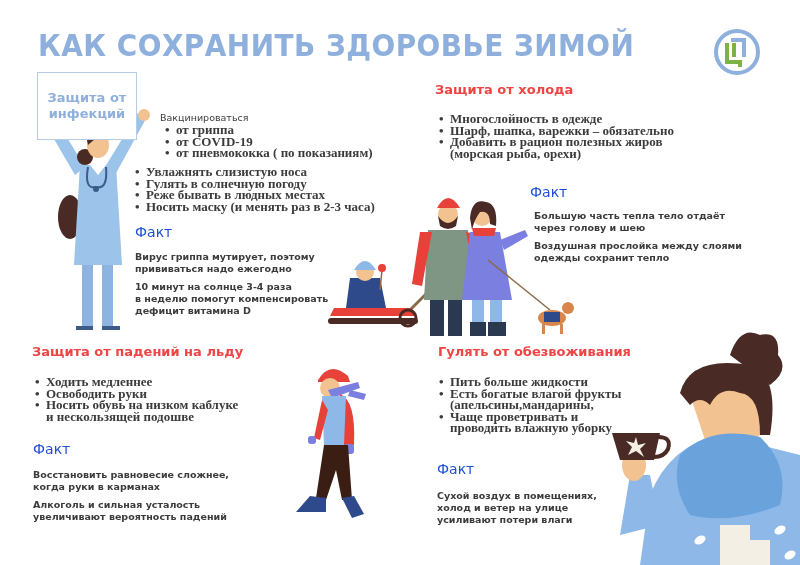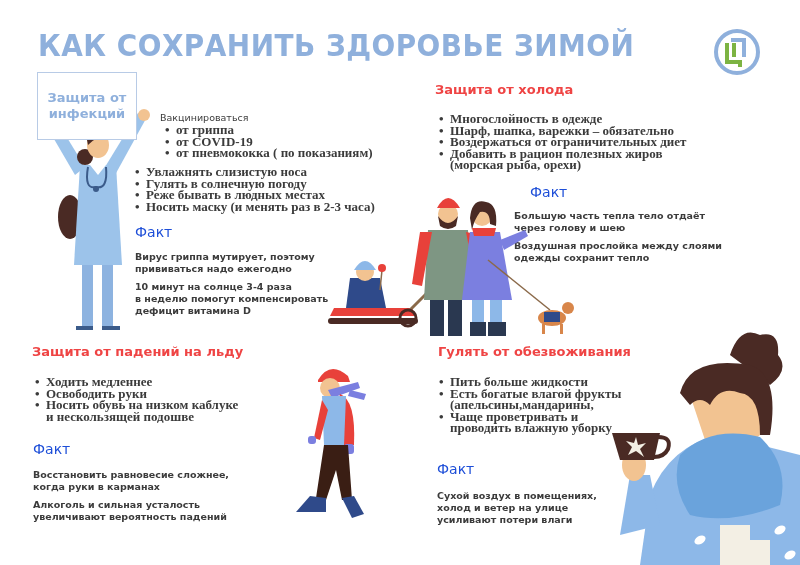--- a/index.html
+++ b/index.html
@@ -95,28 +95,27 @@
 <div class="fact-h" data-name="fact-heading" style="left:135px;top:224px">Факт</div>
 <div class="para" data-name="infection-facts" style="left:135px;top:251px">
   <p><span data-name="fact-text">Вирус гриппа мутирует, поэтому</span><br><span data-name="fact-text">прививаться надо ежегодно</span></p>
   <p><span data-name="fact-text">10 минут на солнце 3-4 раза</span><br><span data-name="fact-text">в неделю помогут компенсировать</span><br><span data-name="fact-text">дефицит витамина D</span></p>
 </div>
 
 <div class="h-section" data-name="section-title-cold" style="left:435px;top:82px">Защита от холода</div>
 <ul class="blist" data-name="cold-list" style="left:438px;top:113px">
   <li data-name="list-item">Многослойность в одежде</li>
   <li data-name="list-item">Шарф, шапка, варежки – обязательно</li>
-  <li data-name="list-item">Воздержаться от ограничительных диет</li>
   <li data-name="list-item">Добавить в рацион полезных жиров</li>
   <li data-name="list-item-continued" style="list-style:none">(морская рыба, орехи)</li>
 </ul>
 <style>ul.blist li[data-name="list-item-continued"]::before{content:"";}</style>
 
 <div class="fact-h" data-name="fact-heading" style="left:530px;top:184px">Факт</div>
-<div class="para" data-name="cold-facts" style="left:514px;top:210px">
+<div class="para" data-name="cold-facts" style="left:534px;top:210px">
   <p><span data-name="fact-text">Большую часть тепла тело отдаёт</span><br><span data-name="fact-text">через голову и шею</span></p>
   <p><span data-name="fact-text">Воздушная прослойка между слоями</span><br><span data-name="fact-text">одежды сохранит тепло</span></p>
 </div>
 
 <svg class="ill" data-name="family-illustration" style="left:320px;top:190px;width:260px;height:150px" viewBox="0 0 260 150">
 
   <rect x="8" y="128" width="90" height="6" rx="3" fill="#4a2a24"></rect>
   <path d="M14 118 L92 118 L96 126 L10 126 Z" fill="#e8413a"></path>
   <path d="M90 120 L120 90" stroke="#8b6a4a" stroke-width="3"></path>
   <circle cx="88" cy="128" r="8" fill="none" stroke="#4a2a24" stroke-width="3"></circle>

